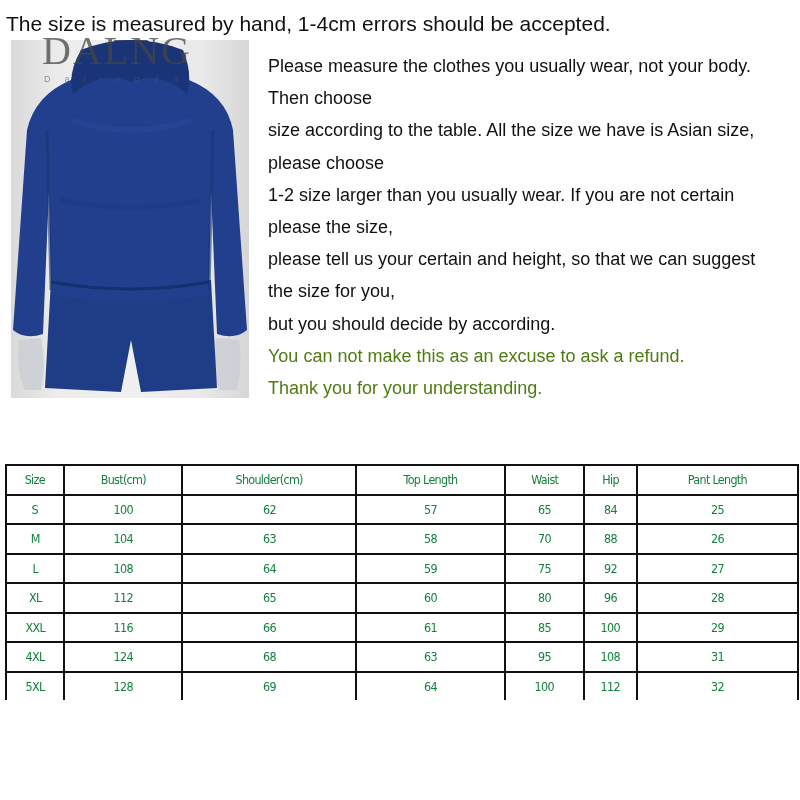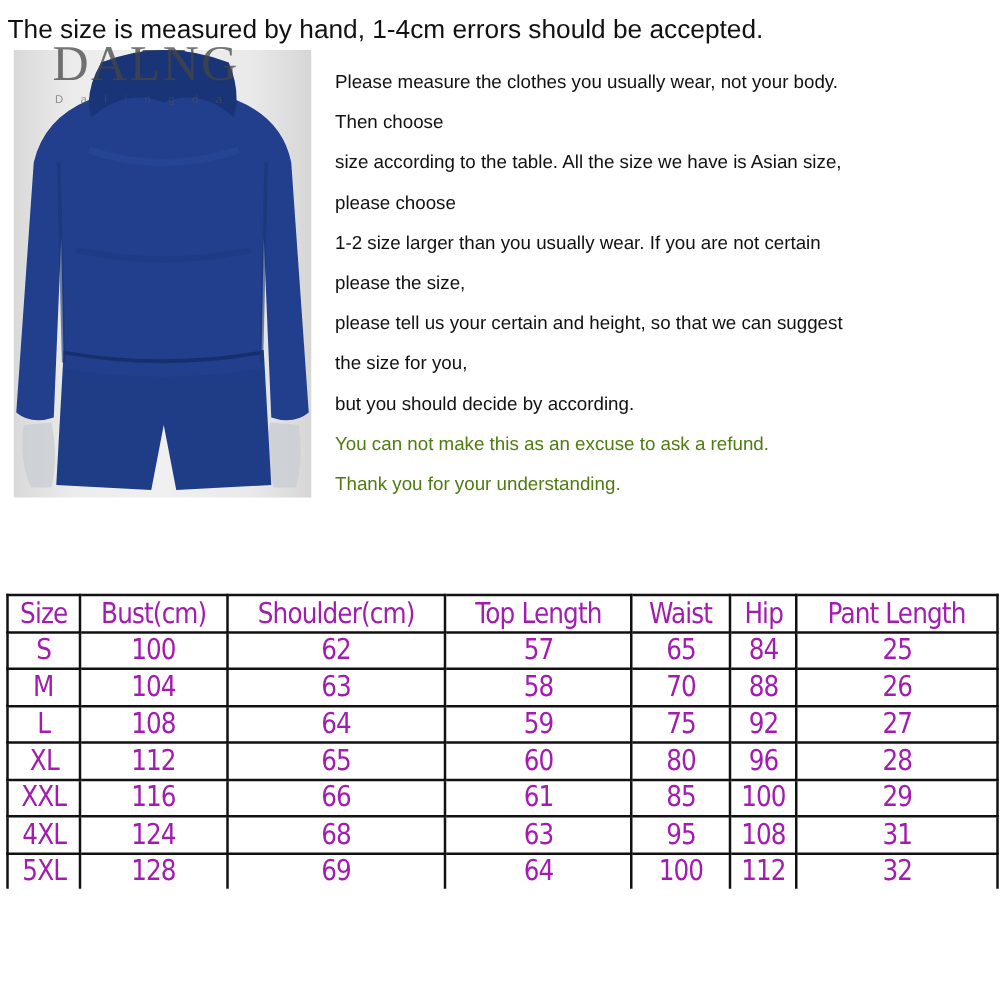--- a/index.html
+++ b/index.html
@@ -22,26 +22,26 @@
       font-size: 40px; color: rgba(70,70,70,0.75); letter-spacing: 2px; z-index: 2; line-height: 46px;
     }
     .watermark-sub {
       position: absolute; left: 44px; top: 74px; font-size: 9px; color: rgba(80,80,80,0.6);
       letter-spacing: 14px; z-index: 2;
     }
     .notes {
       position: absolute; left: 268px; top: 50px; width: 530px; z-index: 2;
     }
     .note-line {
-      font-size: 15px; line-height: 32.2px; white-space: nowrap; color: #111;
+      font-size: 18px; line-height: 32.2px; white-space: nowrap; color: #111;
     }
     .note-line.red { color: #4d7c0f; }
     .size-table {
-      position: absolute; left: 5px; top: 475px; border-collapse: collapse;
-      font-family: "DejaVu Sans", sans-serif; font-size: 23px; color: #a21caf;
+      position: absolute; left: 5px; top: 464px; border-collapse: collapse;
+      font-family: "DejaVu Sans", sans-serif; font-size: 13px; color: #15803d;
       table-layout: fixed;
     }
     .size-table th, .size-table td {
       border: 2px solid #111; text-align: center; height: 27.5px; padding: 0;
       font-weight: normal; letter-spacing: -0.8px; transform-origin: center;
     }
     .size-table tr:last-child td { border-bottom: none; }
     .cell-inner { display: inline-block; transform: scaleX(0.86); }
   </style>
 </head>

